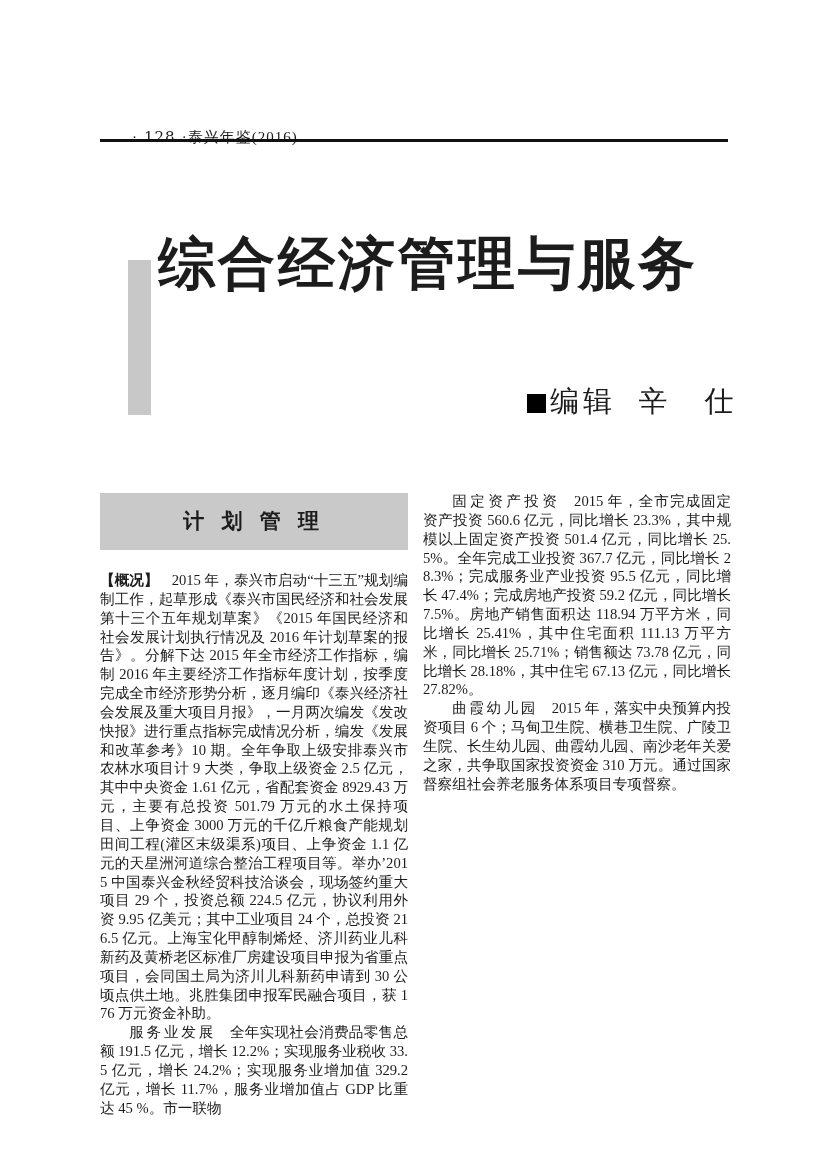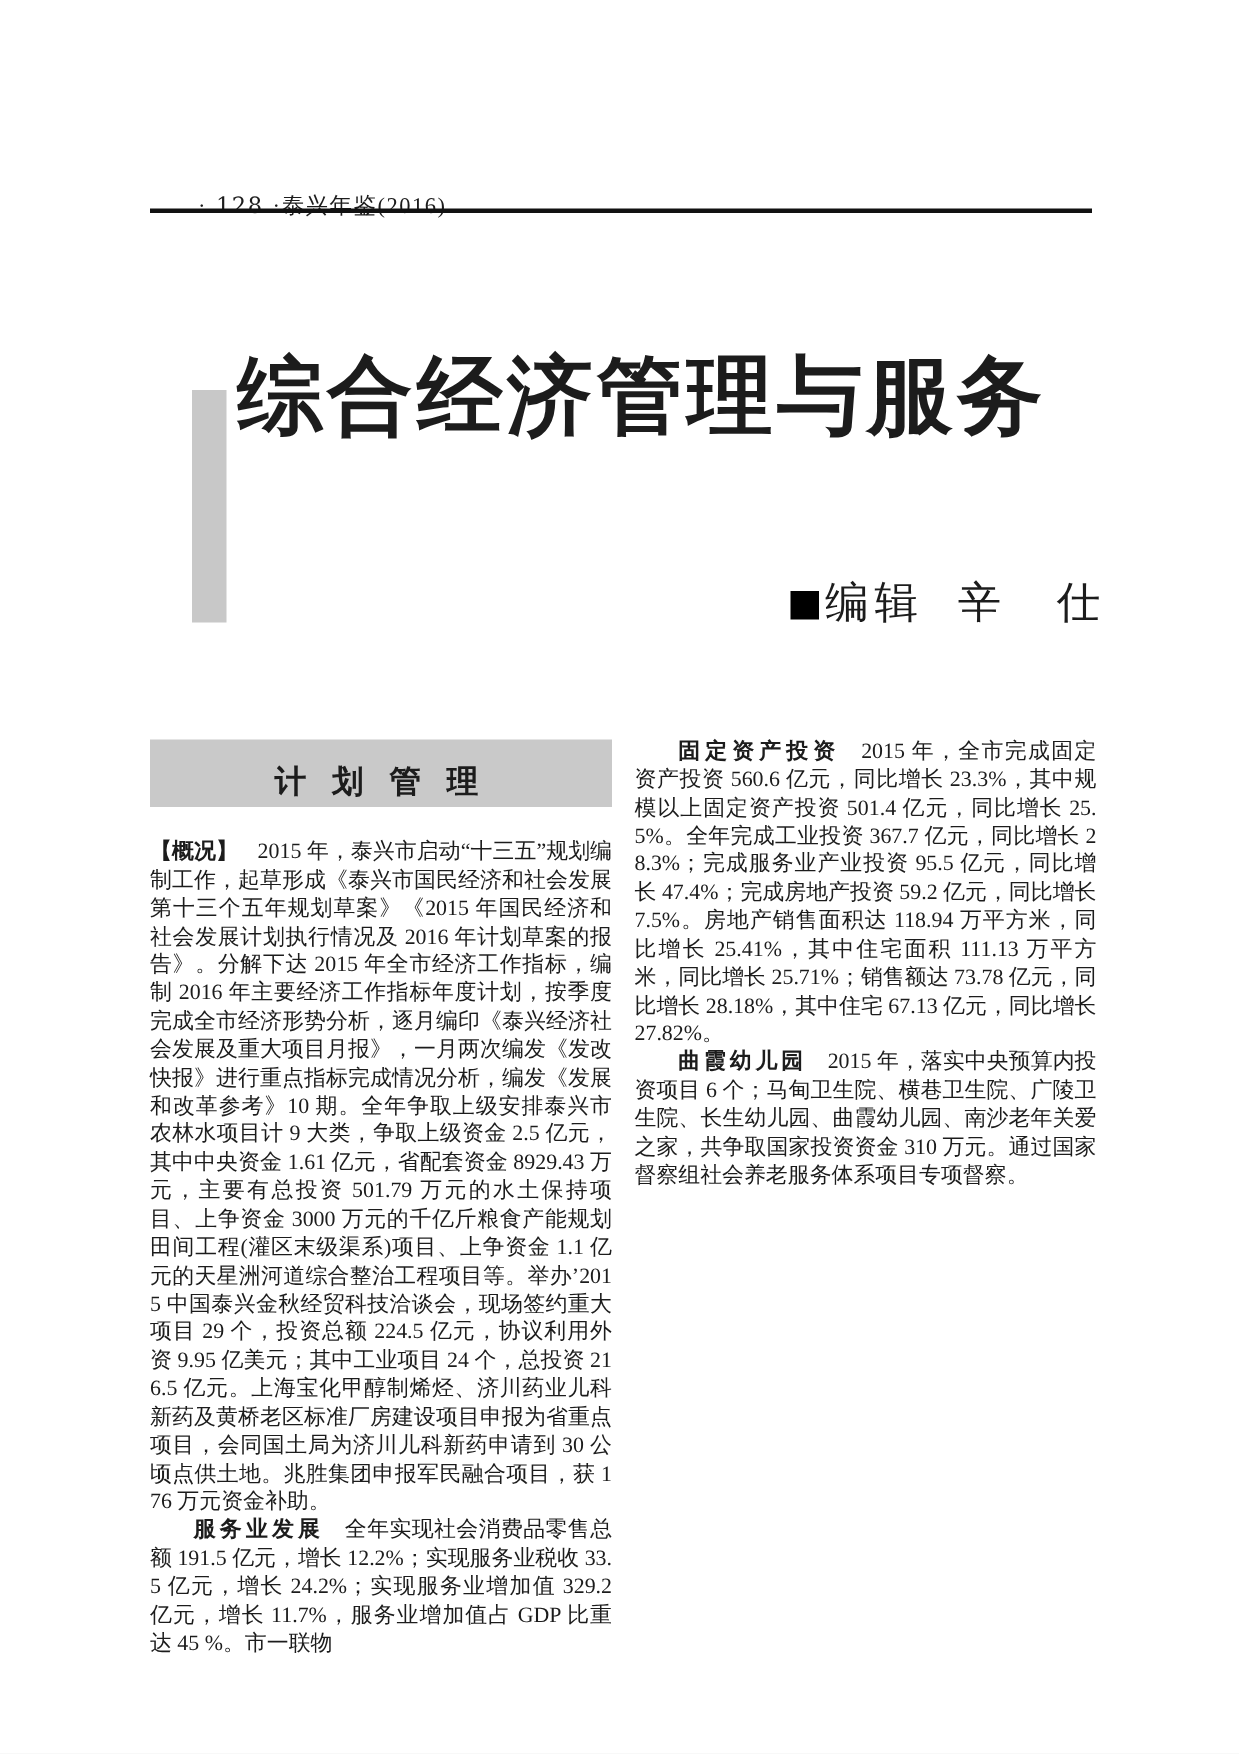--- a/index.html
+++ b/index.html
@@ -42,28 +42,28 @@
   }
   
   .col{
     position:absolute;width:308px;
     font-size:14.6px;line-height:18.85px;
     text-align:justify;word-break:break-all;
   }
   .col-left{left:100px;top:493px;}
   .col-right{left:423px;top:492px;}
   .section-box{
-    height:45px;line-height:57px;background:#c9c9c9;
+    height:57px;line-height:57px;background:#c9c9c9;
     text-align:center;font-size:21px;font-weight:700;
     letter-spacing:6px;margin-bottom:21px;
   }
   p.para{margin:0;padding:0;}
   p.indent{text-indent:2em;}
   .lead-bold{font-weight:700;margin-right:0.9em;}
-  .lead-sub{font-weight:700;letter-spacing:2.5px;margin-right:0.95em;}
+  .lead-sub{font-weight:400;letter-spacing:2.5px;margin-right:0.95em;}
 </style>
 </head>
 <body>
 
 <div class="page">
 
   <div class="folio">
     <span>·</span><span class="num">128</span><span>·</span><span>泰兴年鉴(2016)</span>
   </div>
   <div class="head-rule"></div>

